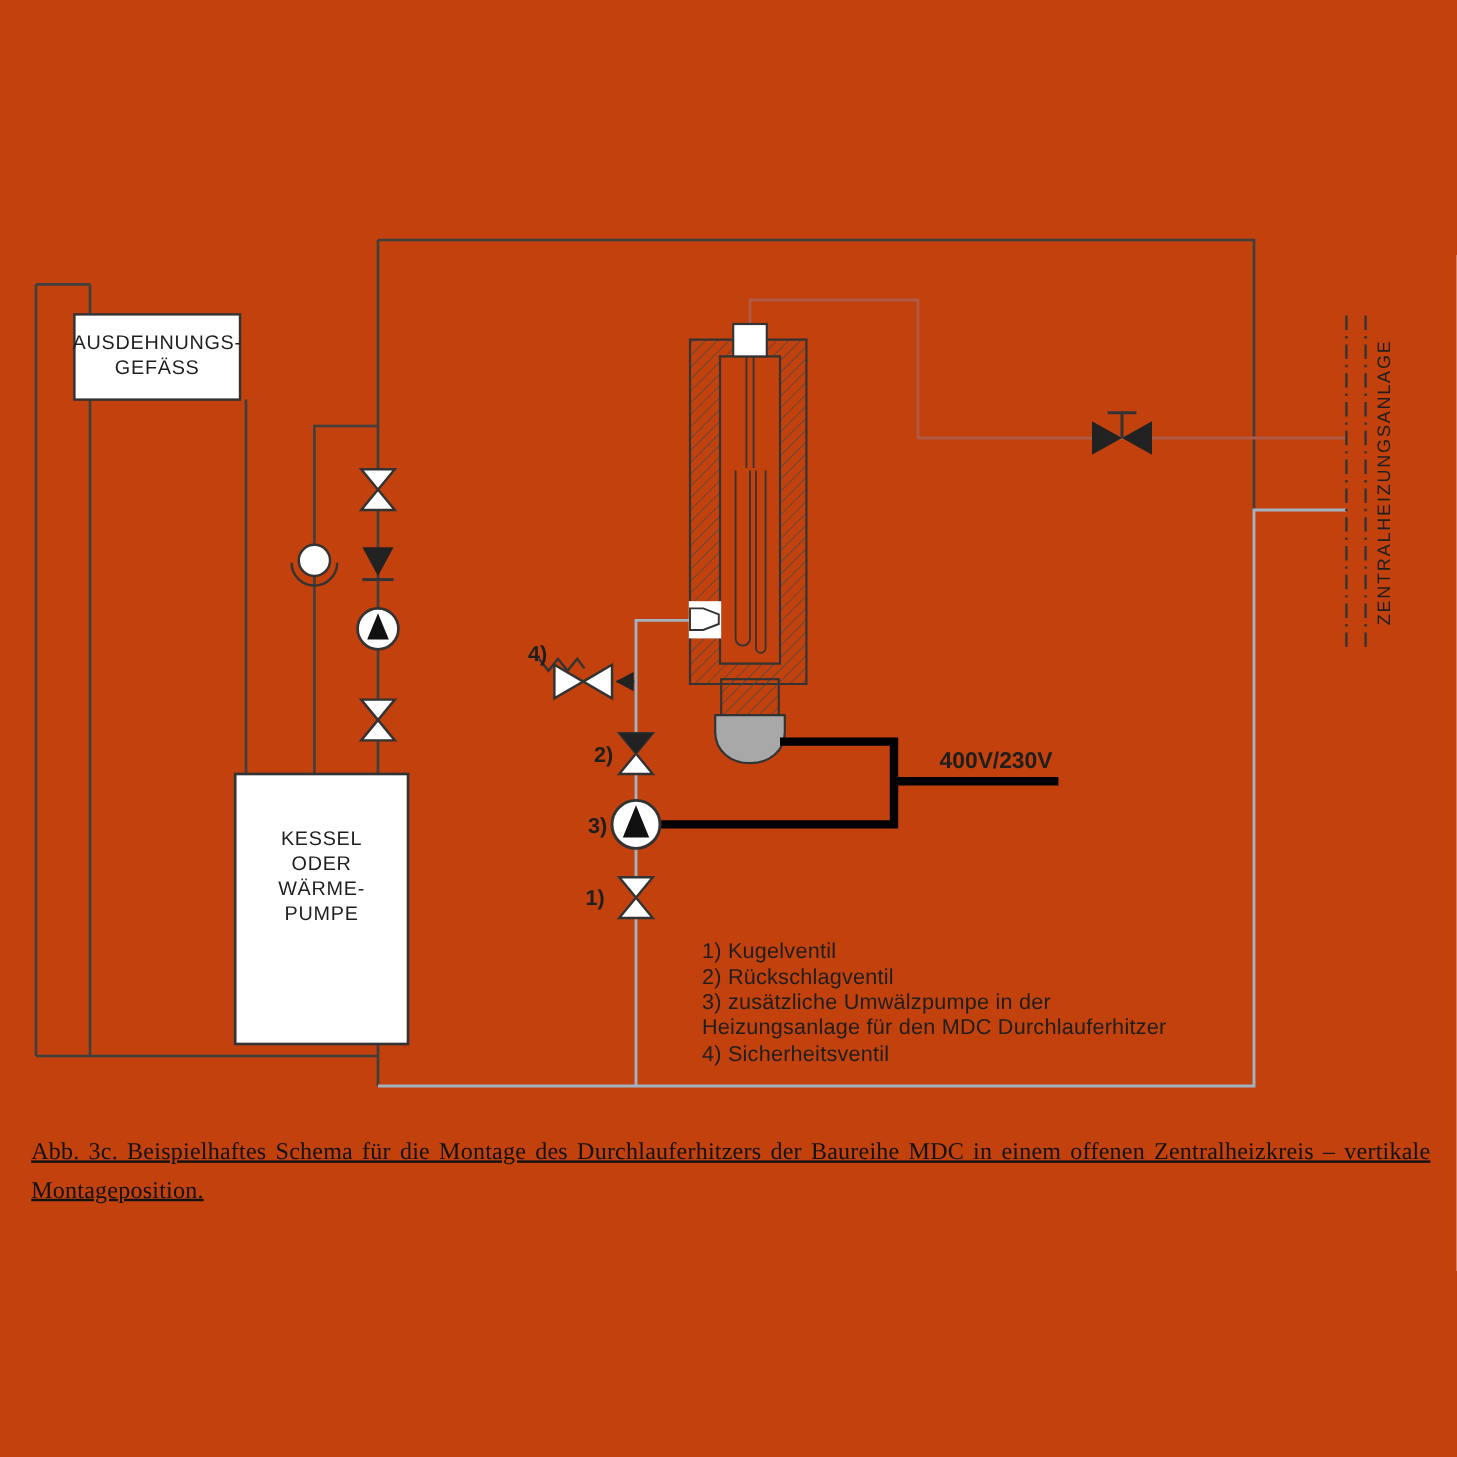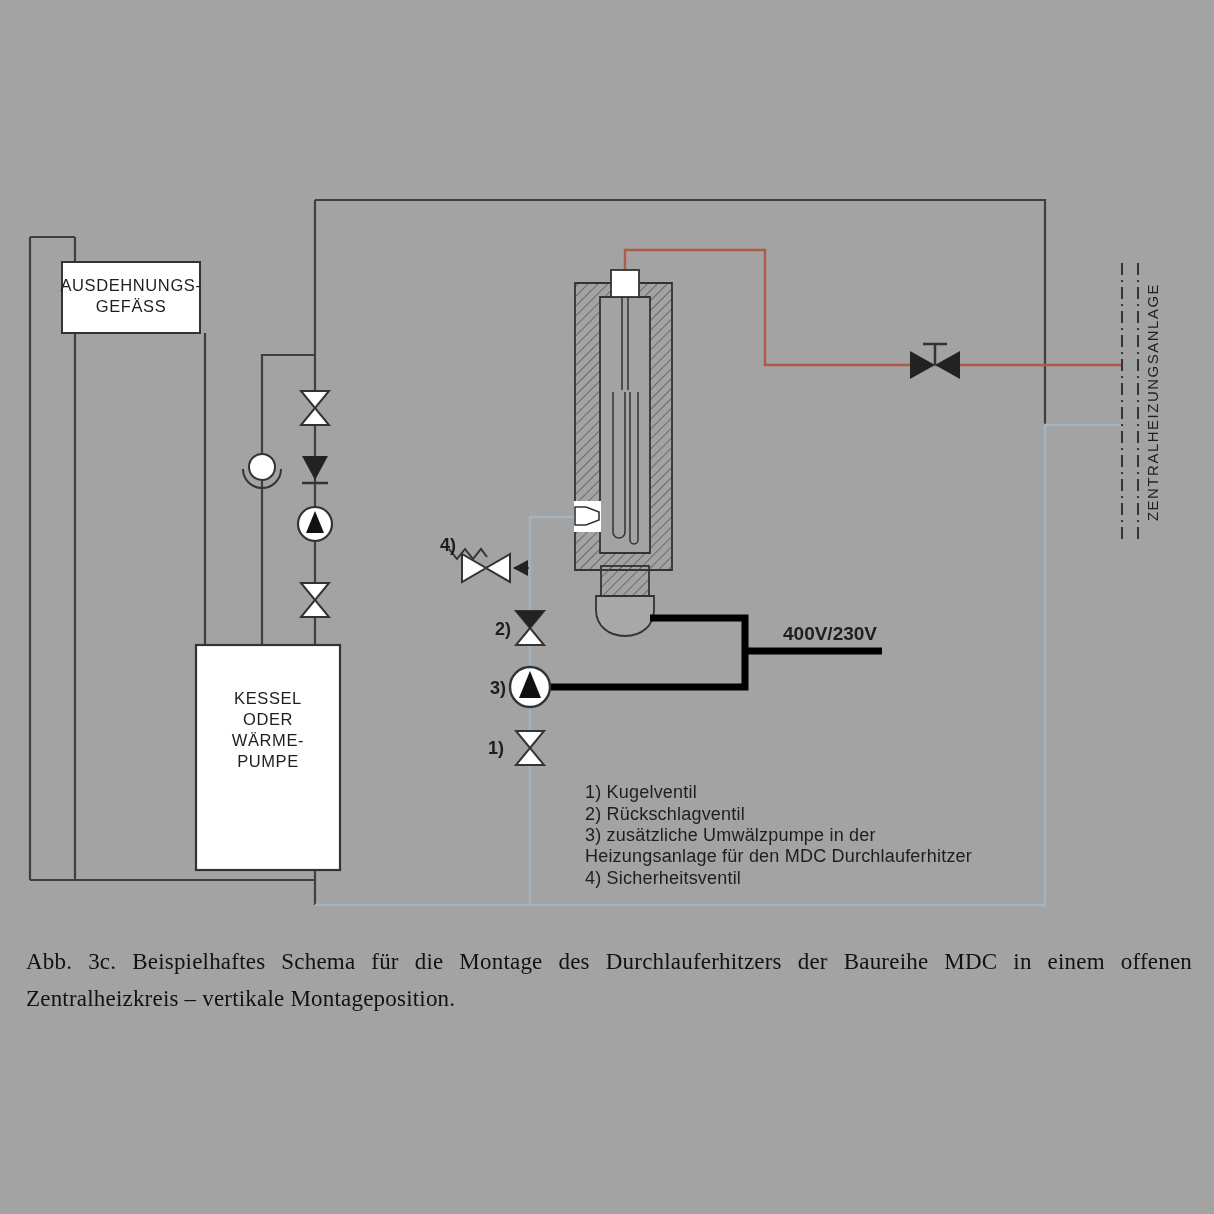--- a/index.html
+++ b/index.html
@@ -1,26 +1,26 @@
 <!DOCTYPE html>
 <html><head>
 <meta charset="utf-8">
 <style>
   html,body{margin:0;padding:0;background:#ffffff;}
-  .page{position:relative;width:1214px;height:1214px;background:#a3a3a3;overflow:hidden;}
+  .page{position:relative;width:1214px;height:1214px;background:#c2410c;overflow:hidden;}
   svg{position:absolute;left:0;top:0;}
   .t{font-family:"Liberation Sans",sans-serif;fill:#1e1e1e;}
   .box-t{font-size:16.5px;letter-spacing:0.6px;}
   .leg{font-size:18px;letter-spacing:0.2px;}
   .num{font-size:18px;font-weight:bold;}
   .pow{font-size:19px;font-weight:bold;}
   .rot{font-size:15px;letter-spacing:1.5px;}
   .caption{position:absolute;left:26px;top:944px;width:1166px;
-           font-family:"Liberation Serif",serif;font-size:23px;line-height:1.6;
-           text-align:justify;color:#121212;letter-spacing:0.2px;}
+           font-family:"Liberation Serif",serif;font-size:20px;line-height:1.6;
+           text-align:justify;color:#121212;letter-spacing:0.2px;text-decoration:underline;}
 </style>
 </head>
 <body>
 
 <div class="page">
 
 <svg width="1214" height="1214" viewBox="0 0 1214 1214">
   <defs>
     <pattern id="hatch" patternUnits="userSpaceOnUse" width="7" height="7" patternTransform="rotate(45)">
       <line x1="0" y1="0" x2="0" y2="7" stroke="#4a4a4a" stroke-width="1.3"></line>

